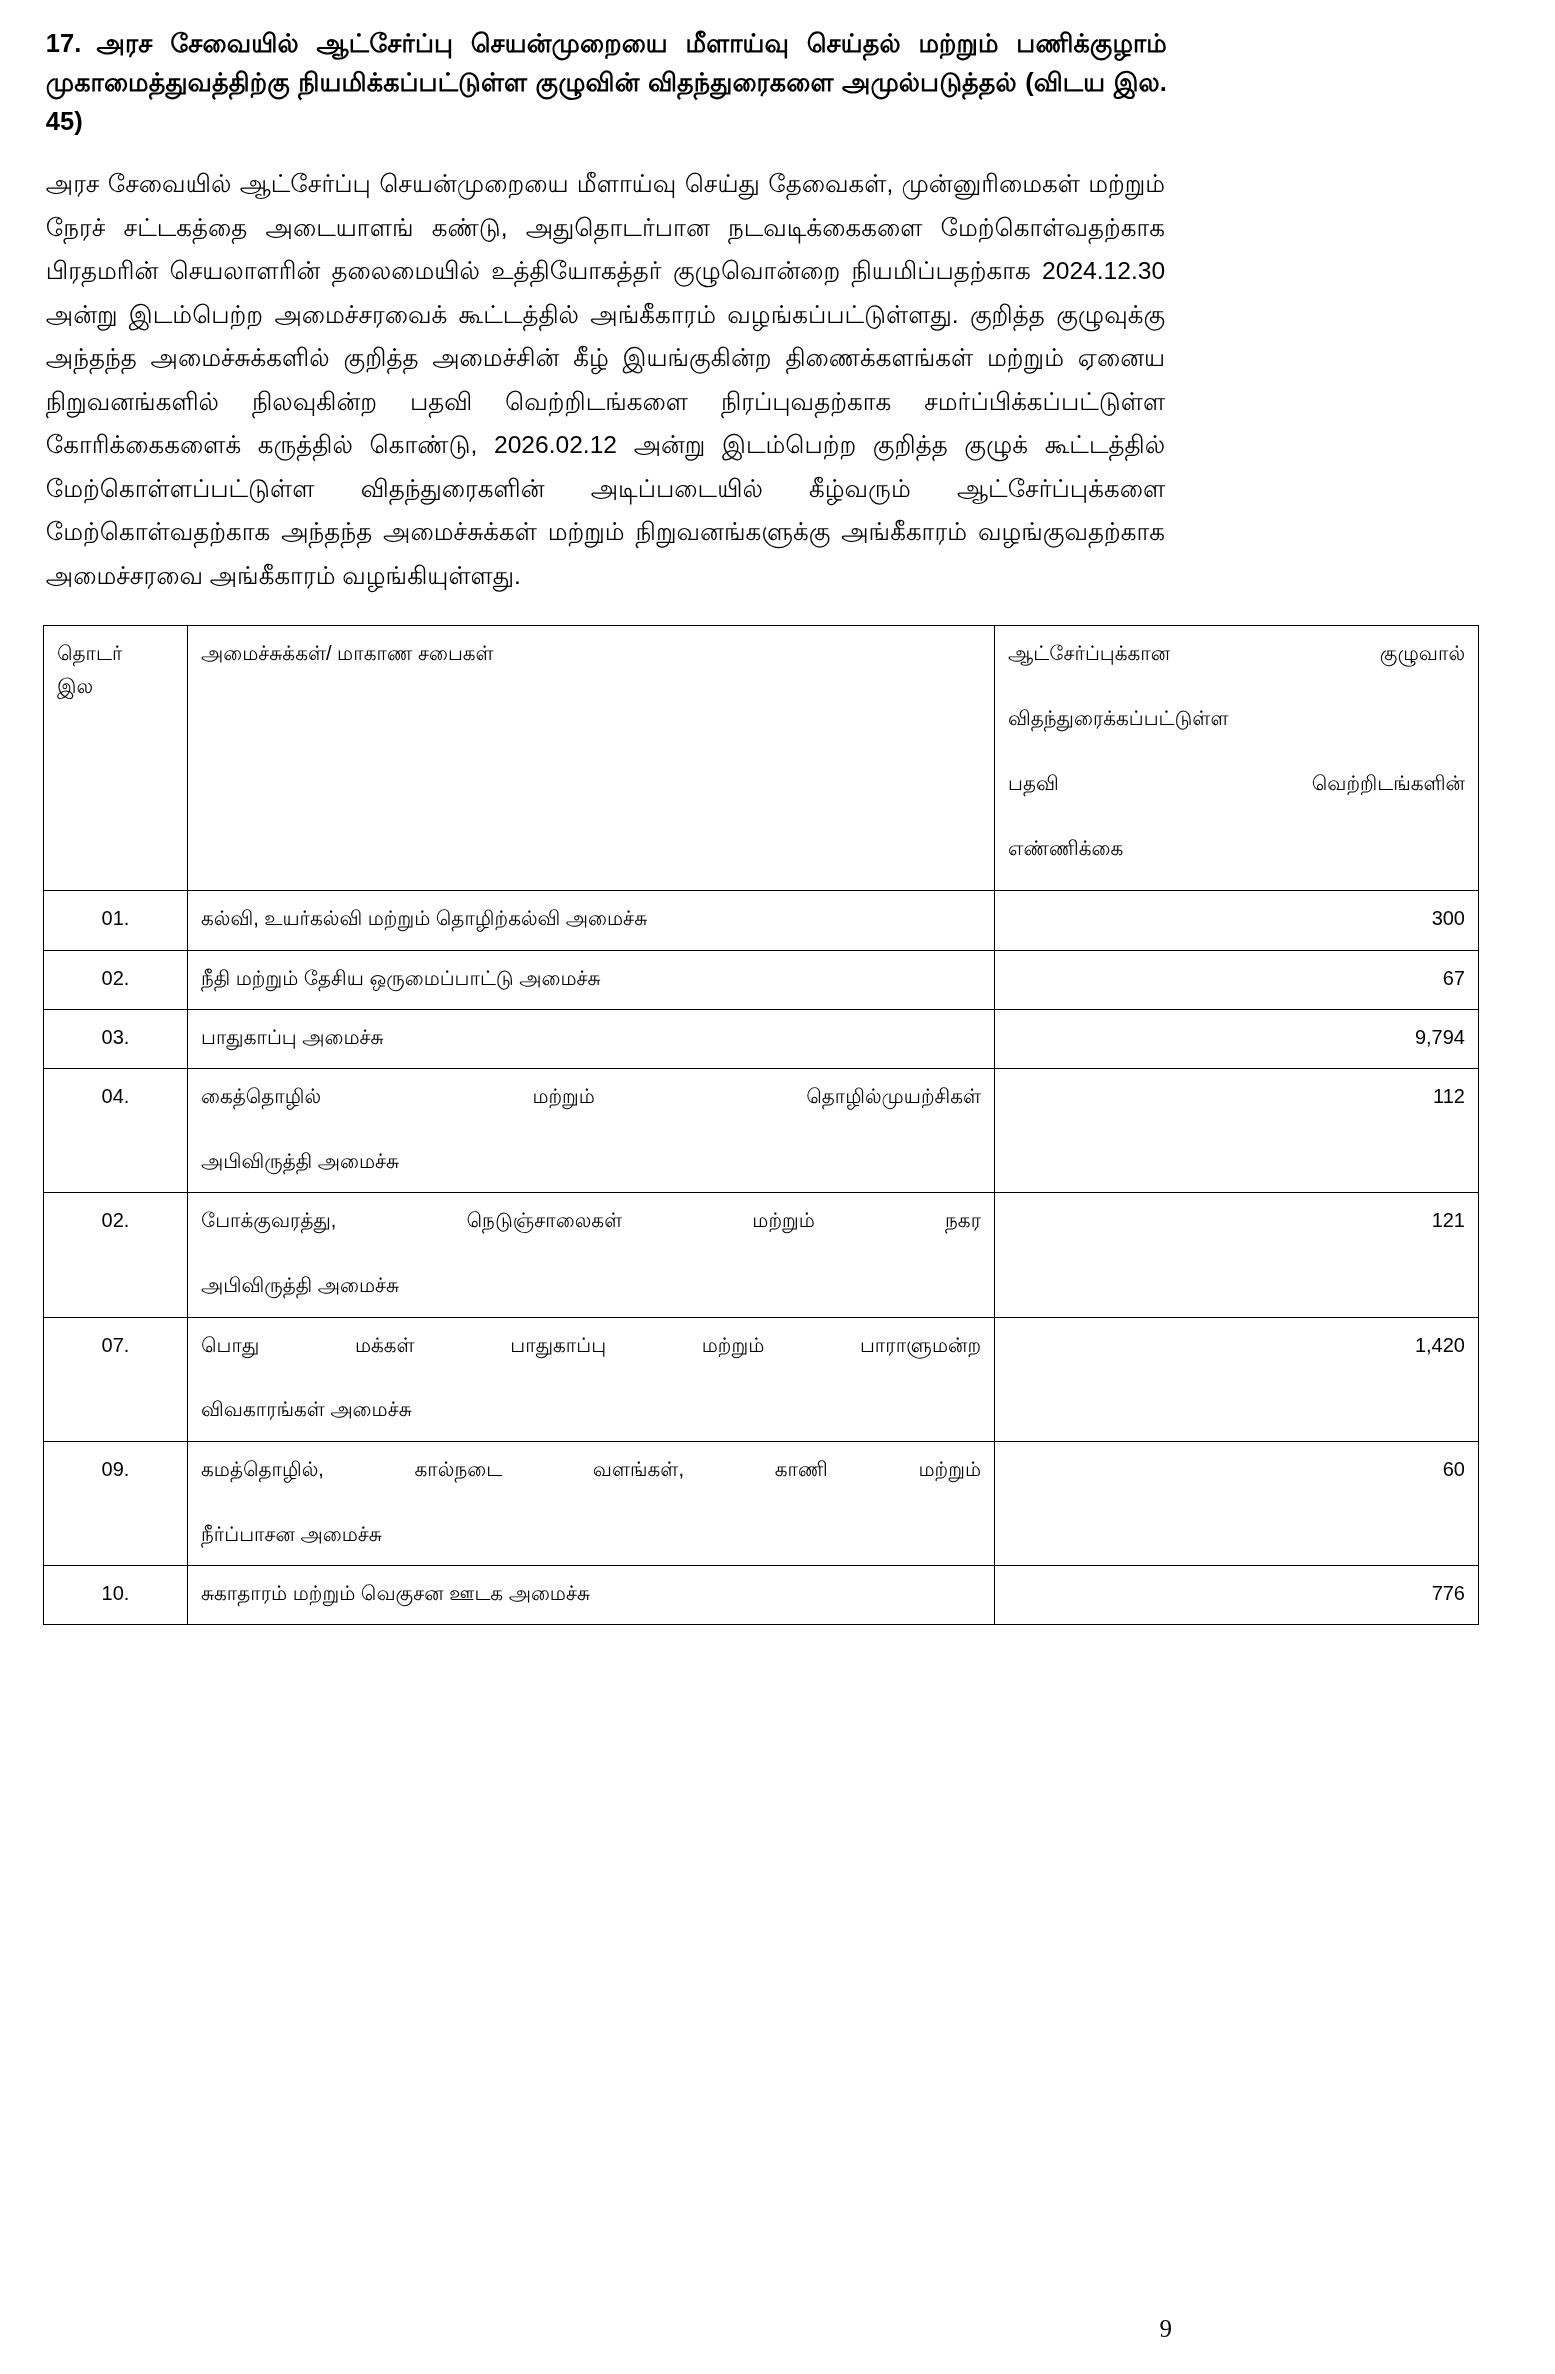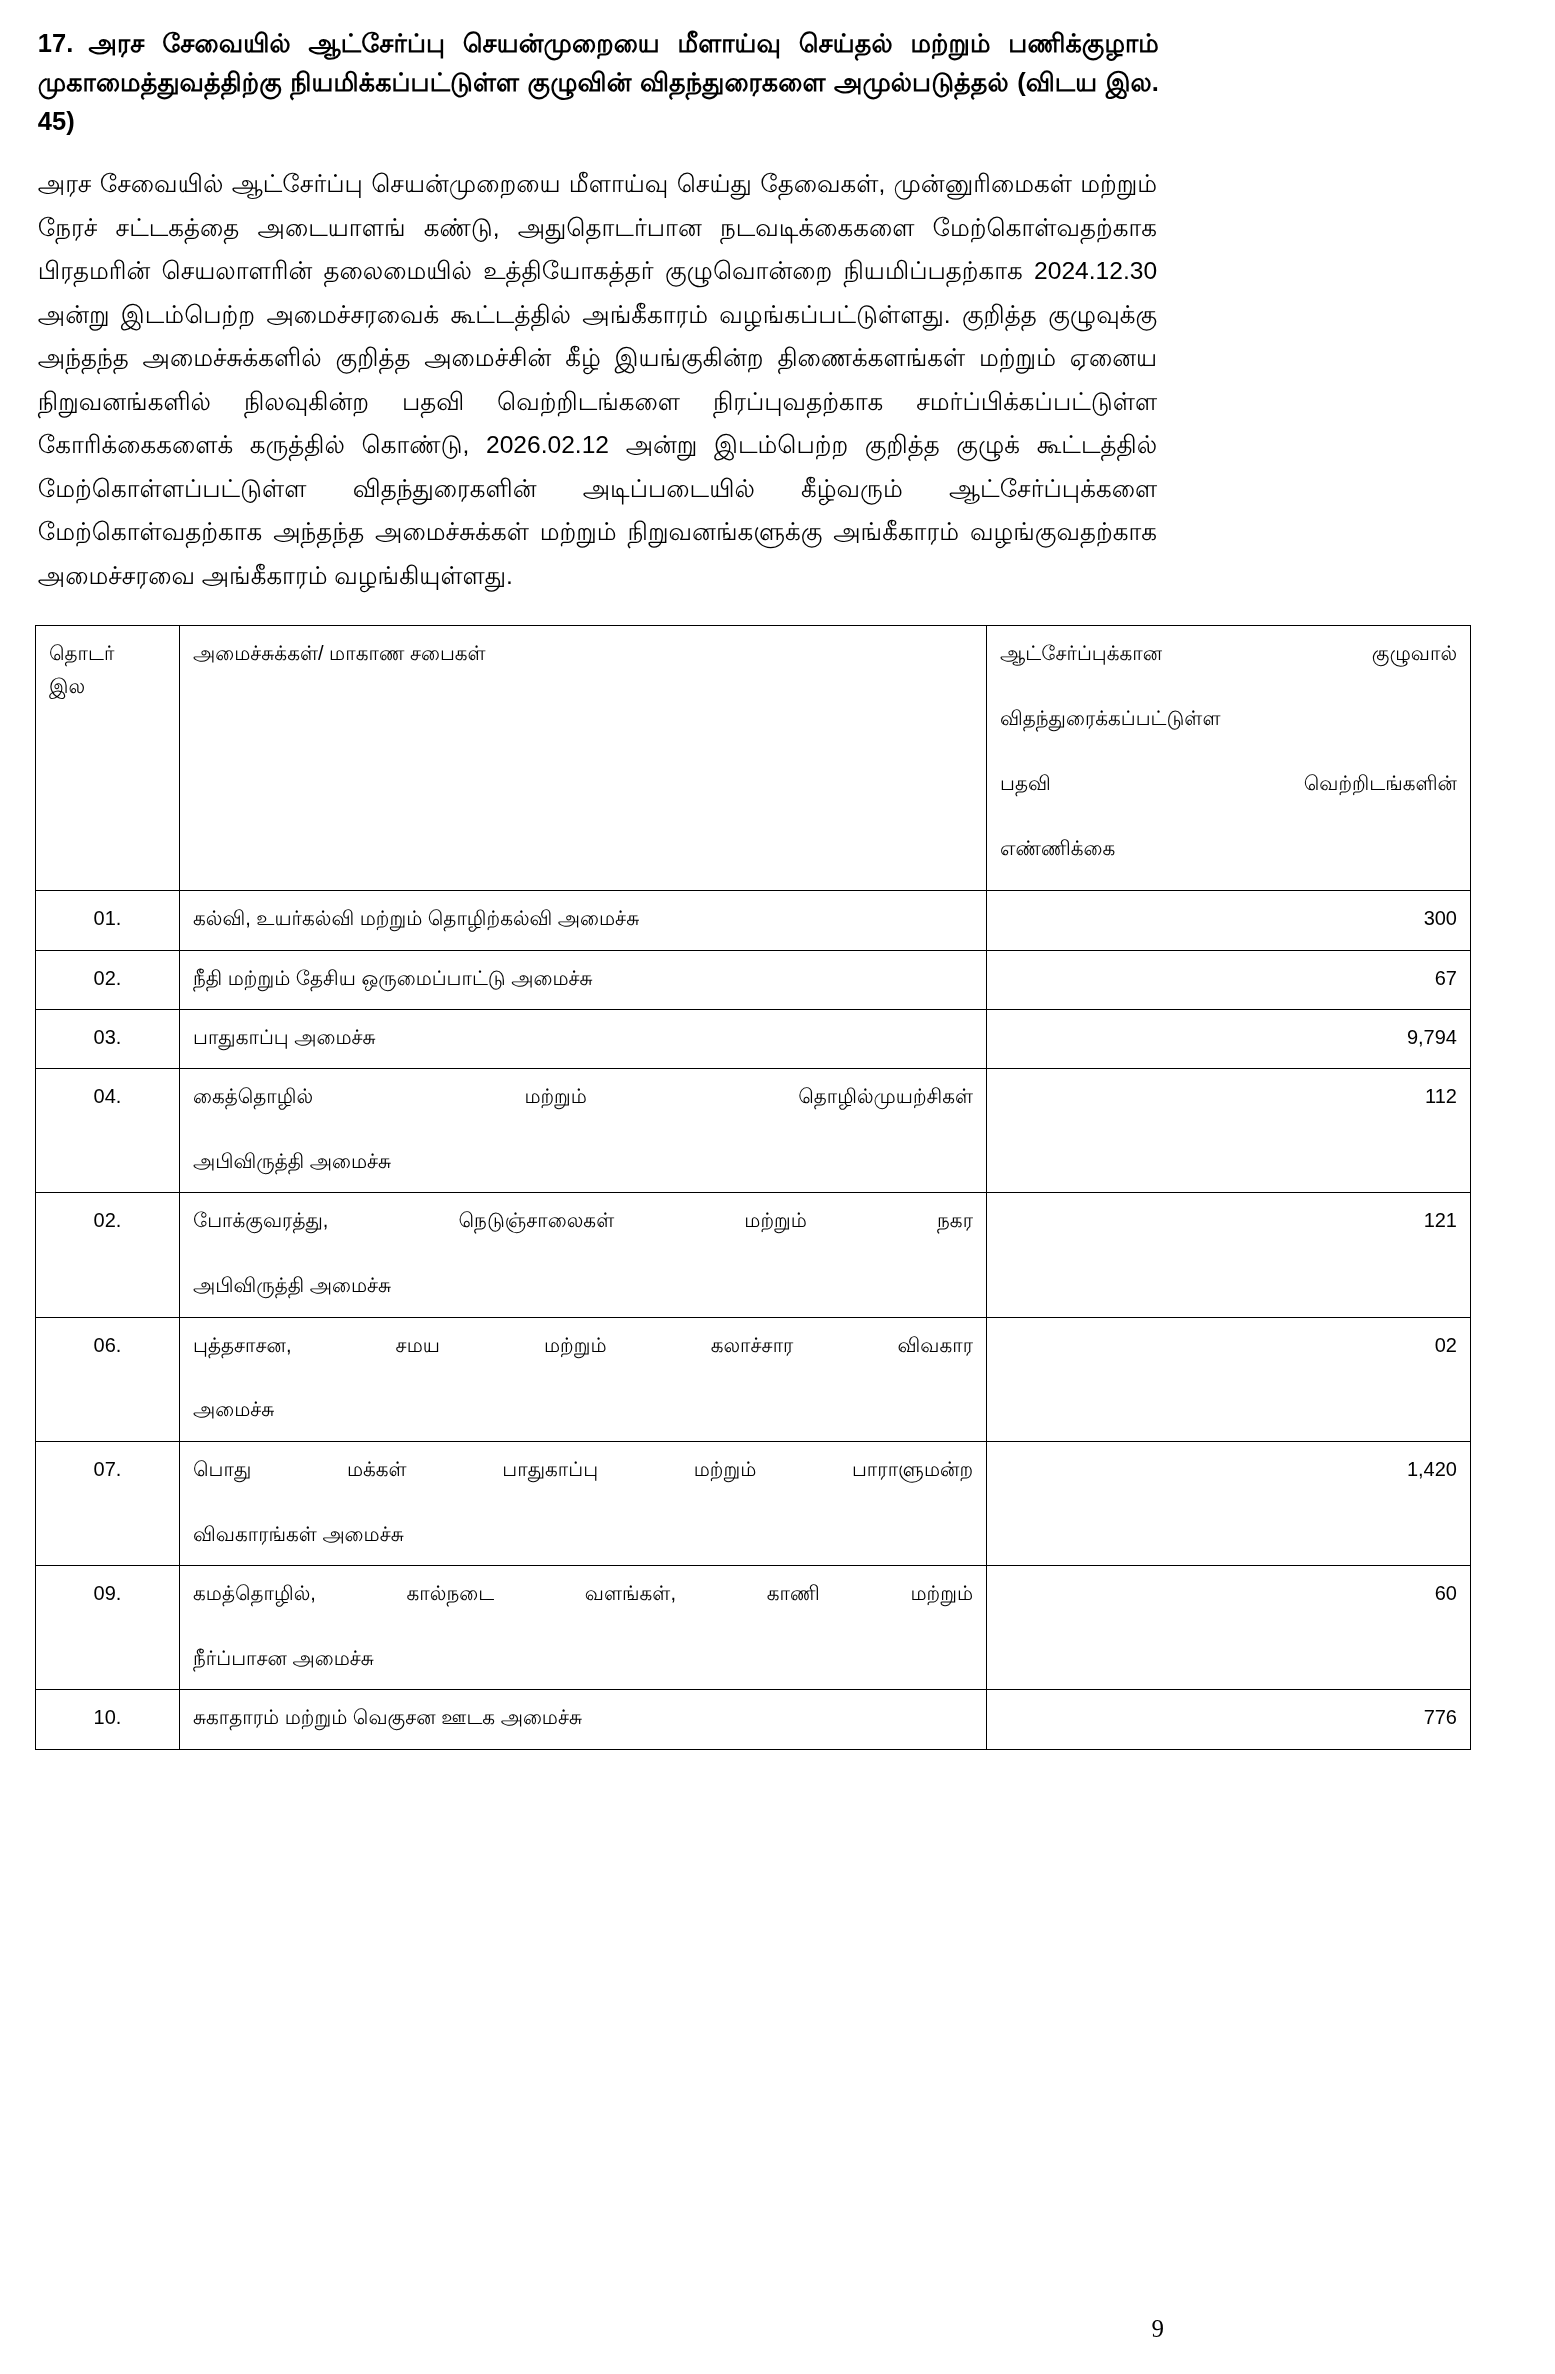--- a/index.html
+++ b/index.html
@@ -14,20 +14,21 @@
     font-family: "Liberation Serif", "DejaVu Serif", serif;
     color: #000000;
     -webkit-font-smoothing: antialiased;
   }
   .page {
     position: relative;
     width: 1244px;
     min-height: 2375px;
     box-sizing: border-box;
     padding: 24px 85px 37px 35px;
+    margin-left: 8px;
   }
   .heading {
     font-family: "Liberation Sans", "DejaVu Sans", sans-serif;
     font-weight: bold;
     font-size: 25.5px;
     line-height: 1.52;
     text-align: justify;
     text-justify: inter-word;
     margin: 0 0 22px 0;
     padding-left: 2.8px;
@@ -191,28 +192,20 @@
       </tr>
       <tr>
         <td class="no">02.</td>
         <td class="name">
           <span class="ln j">போக்குவரத்து, நெடுஞ்சாலைகள் மற்றும் நகர</span>
           <span class="ln">அபிவிருத்தி அமைச்சு</span>
         </td>
         <td class="count">121</td>
       </tr>
       <tr>
-        <td class="no">06.</td>
-        <td class="name">
-          <span class="ln j">புத்தசாசன, சமய மற்றும் கலாச்சார விவகார</span>
-          <span class="ln">அமைச்சு</span>
-        </td>
-        <td class="count">02</td>
-      </tr>
-      <tr>
         <td class="no">07.</td>
         <td class="name">
           <span class="ln j">பொது மக்கள் பாதுகாப்பு மற்றும் பாராளுமன்ற</span>
           <span class="ln">விவகாரங்கள் அமைச்சு</span>
         </td>
         <td class="count">1,420</td>
       </tr>
       <tr>
         <td class="no">09.</td>
         <td class="name">

